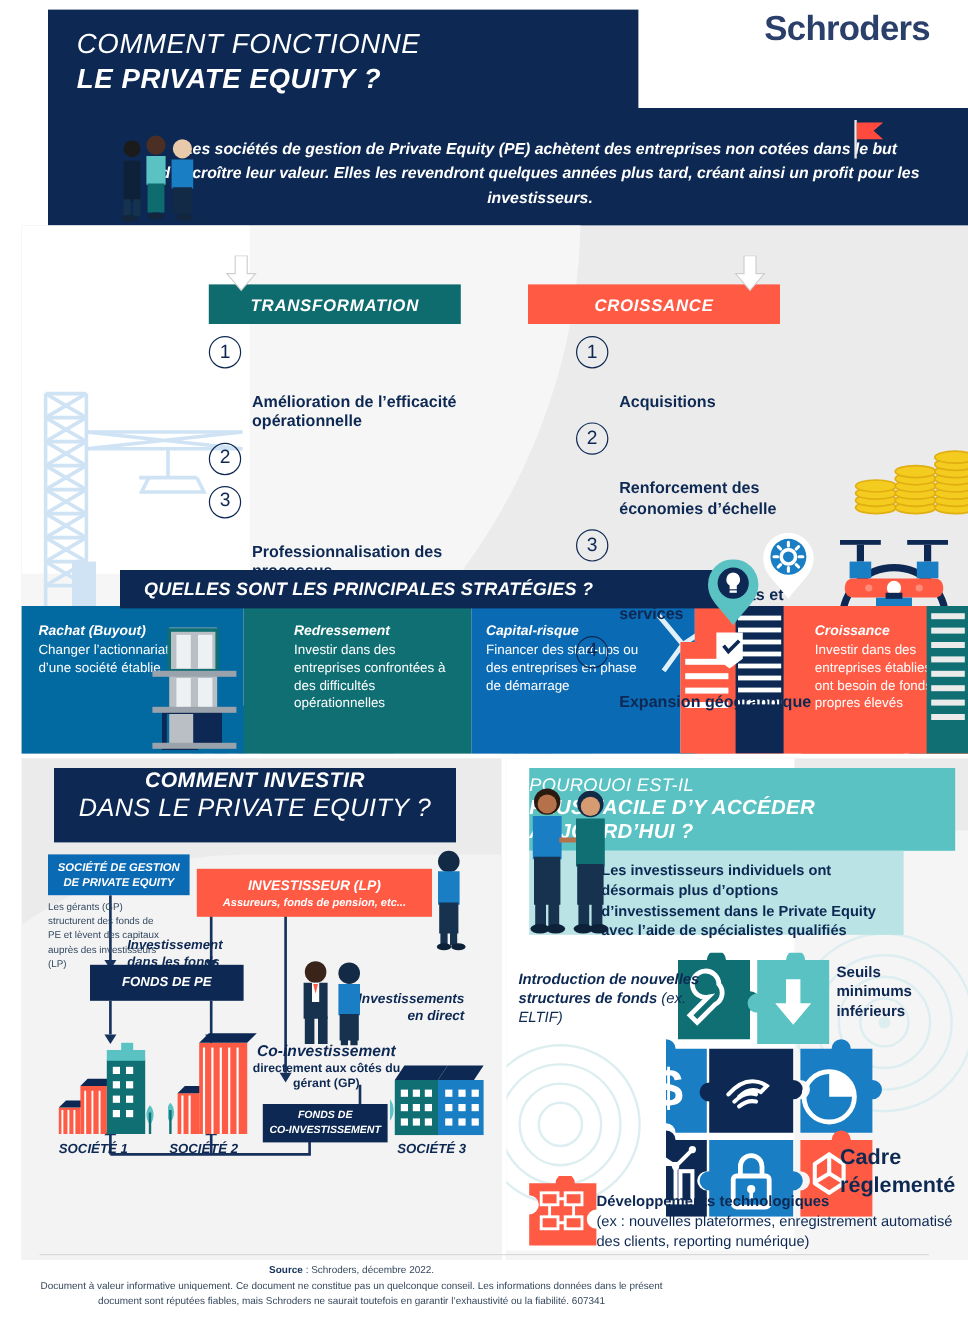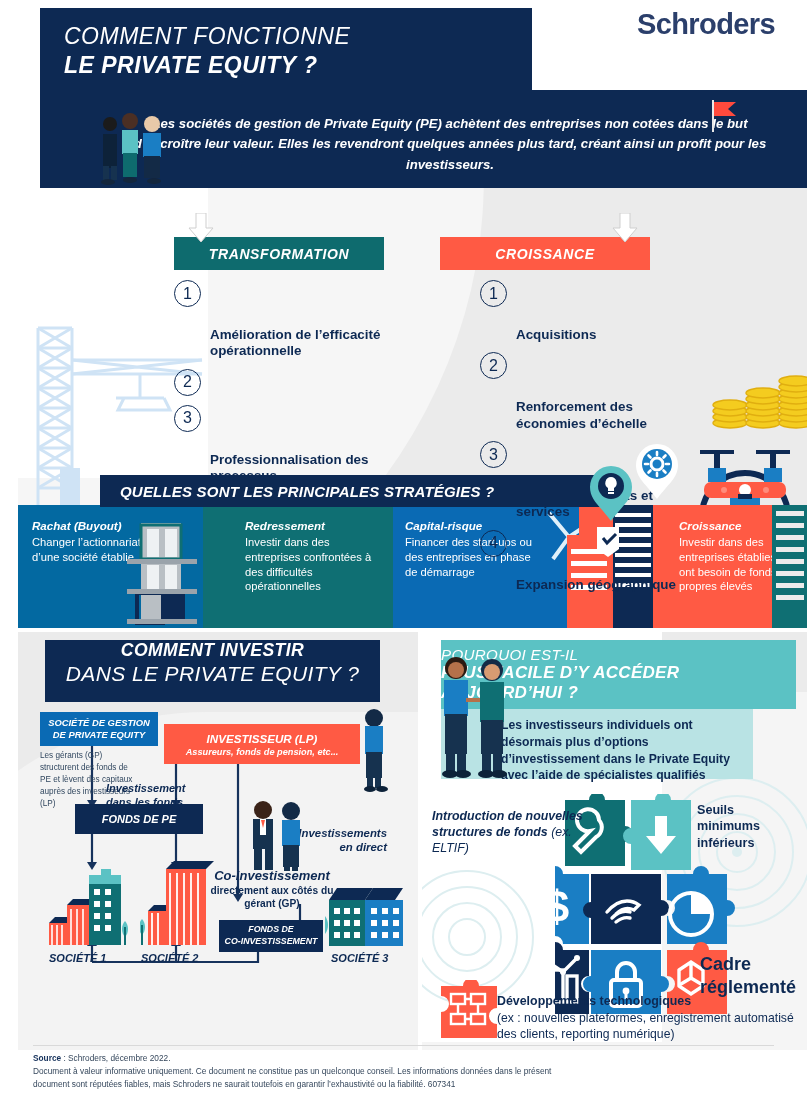--- a/index.html
+++ b/index.html
@@ -156,21 +156,21 @@
   .puz { position:absolute; z-index: 5; }
   .puz-lbl { position:absolute; z-index: 6; color:#0d2953; }
   .pl-intro { left: 432px; top: 808px; width: 160px; font-size: 12.4px; font-weight:bold; line-height:1.3;font-style:italic; }
   .pl-intro span.reg { font-weight: normal; }
   .pl-seuils { left: 697px; top: 802px; width: 100px; font-size: 12.6px; font-weight: bold; line-height: 1.3; }
   .pl-cadre  { left: 700px; top: 938px; width: 100px; font-size: 18px; font-weight: bold; line-height: 1.3; margin-top: 15px; }
   .pl-dev    { left: 497px; top: 993px; width: 300px; font-size: 12.2px; line-height: 1.33; }
   .pl-dev b  { font-size: 12.4px; }
 
   
-  .footer { position:absolute; left: 33px; top: 1052px; width: 520px; color:#35475c; }
+  .footer { position:absolute; left: 33px; top: 1052px; width: 520px; color:#35475c;text-align:center; }
   .footer .src { font-size: 8.3px; line-height: 1.5; }
   .footer .src b { color:#16325c; }
   .footer .disc { font-size: 8.3px; line-height: 1.55; margin-top: 1px; }
 
   .divider { position:absolute; left: 33px; top: 1045px; width: 741px; height: 1px; background:#d9d9d9; }
 </style>
 </head>
 <body>
 
 <div id="page">

